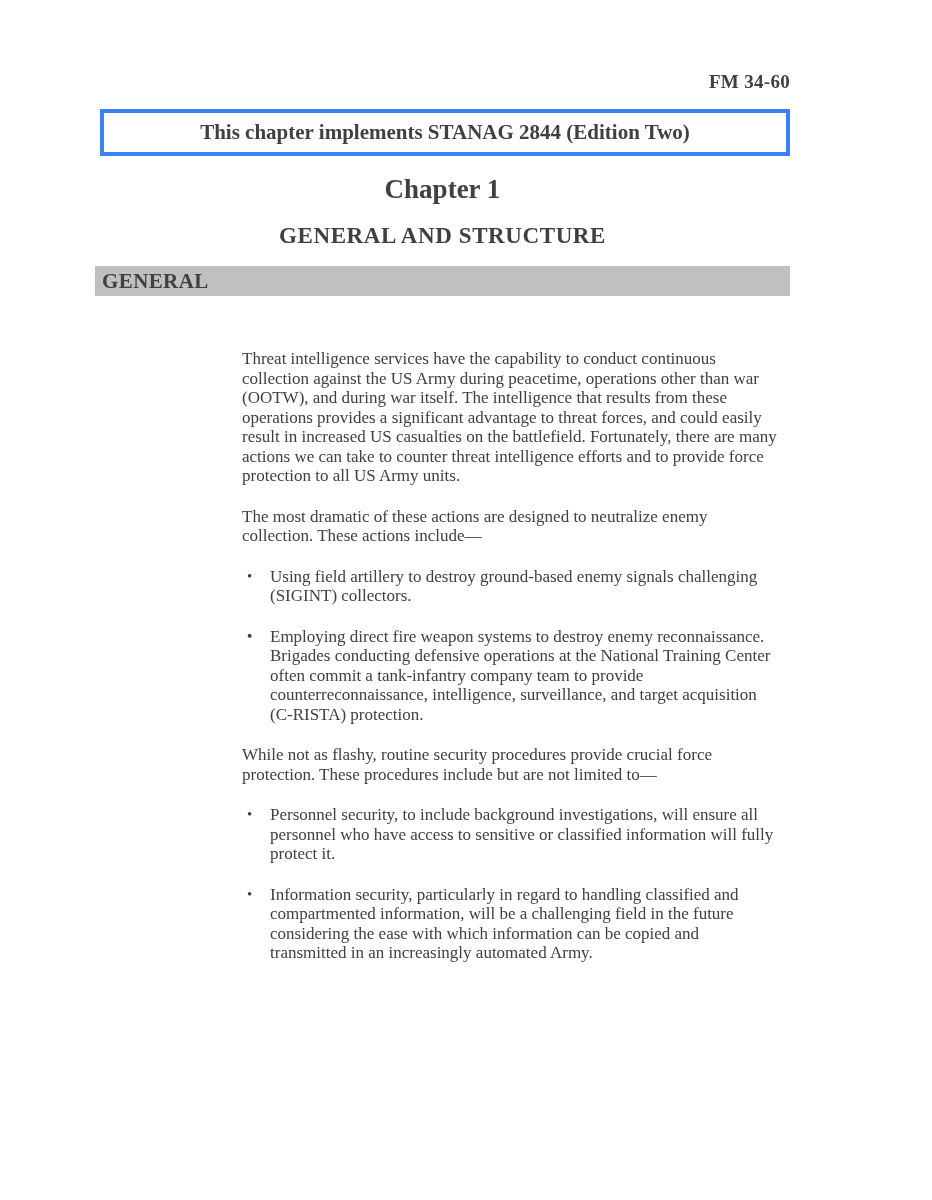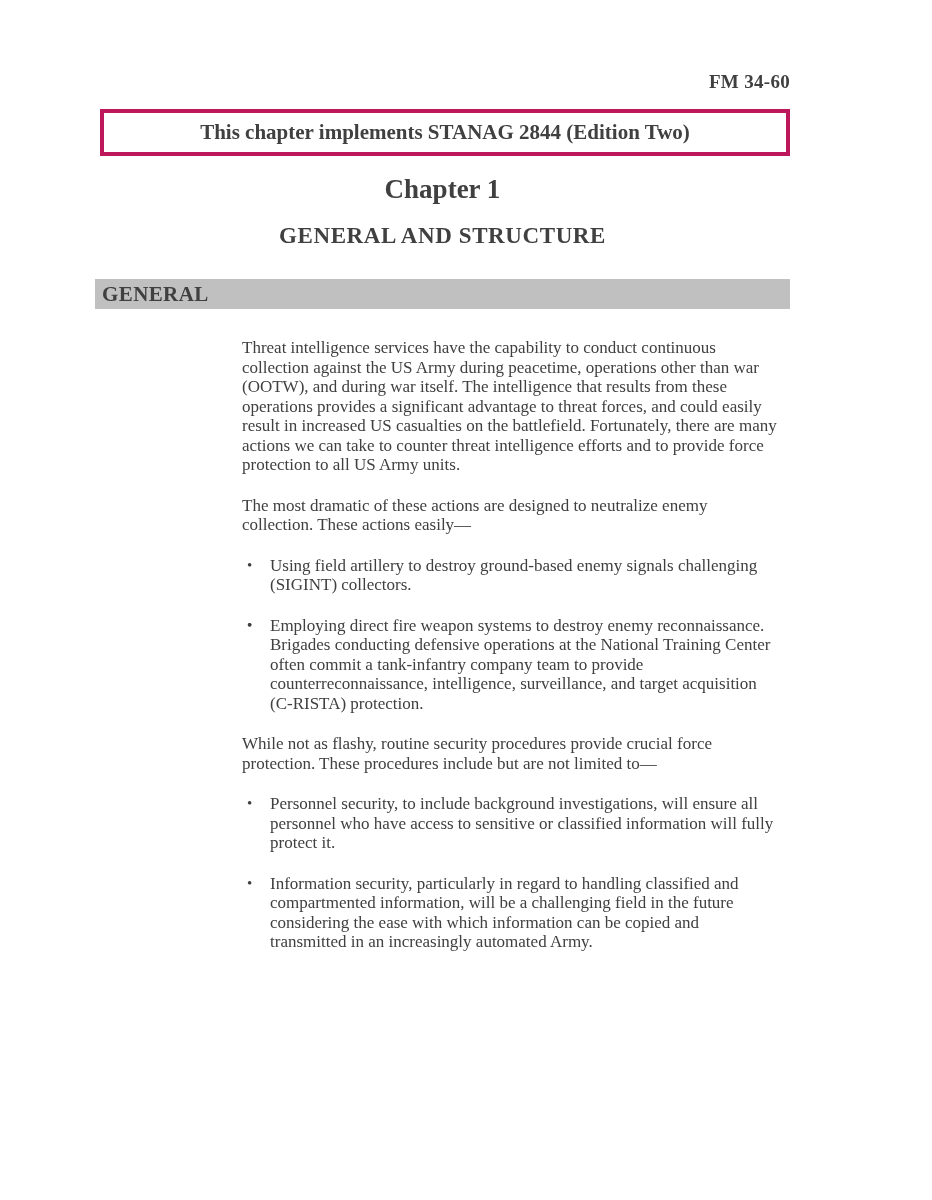--- a/index.html
+++ b/index.html
@@ -25,21 +25,21 @@
     font-size: 19px;
     font-weight: bold;
     letter-spacing: 0.3px;
   }
   .banner {
     position: absolute;
     top: 109px;
     left: 100px;
     width: 690px;
     height: 47px;
-    border: 4px solid #be185d;
+    border: 4px solid #3b82f6;
     box-sizing: border-box;
     display: flex;
     align-items: center;
     justify-content: center;
     font-size: 21px;
     font-weight: bold;
   }
   .chapter-label {
     position: absolute;
     top: 174px;
@@ -54,35 +54,35 @@
     top: 223px;
     left: 95px;
     width: 695px;
     text-align: center;
     font-size: 23px;
     font-weight: bold;
     letter-spacing: 0.6px;
   }
   .section-bar {
     position: absolute;
-    top: 279px;
+    top: 266px;
     left: 95px;
     width: 695px;
     height: 30px;
     box-sizing: border-box;
     padding-left: 7px;
     display: flex;
     align-items: center;
     font-size: 21px;
     font-weight: bold;
     letter-spacing: 0.4px;
   }
   .content {
     position: absolute;
-    top: 338px;
+    top: 349px;
     left: 242px;
     width: 537px;
     font-size: 17px;
     line-height: 19.5px;
   }
   .content p {
     margin: 0 0 21px 0;
     padding: 0;
   }
   .bullet-item {
@@ -122,21 +122,21 @@
   <div class="chapter-title">GENERAL AND STRUCTURE</div>
 
   <div class="section-bar" style="background: rgb(192, 192, 192);">
     <span>GENERAL</span>
   </div>
 
   <div class="content">
 
     <p>Threat intelligence services have the capability to conduct continuous collection against the US Army during peacetime, operations other than war (OOTW), and during war itself. The intelligence that results from these operations provides a significant advantage to threat forces, and could easily result in increased US casualties on the battlefield. Fortunately, there are many actions we can take to counter threat intelligence efforts and to provide force protection to all US Army units.</p>
 
-    <p>The most dramatic of these actions are designed to neutralize enemy collection. These actions easily—</p>
+    <p>The most dramatic of these actions are designed to neutralize enemy collection. These actions include—</p>
 
     <div class="bullet-item">
       <span class="bullet-marker">•</span>
       <span>Using field artillery to destroy ground-based enemy signals challenging (SIGINT) collectors.</span>
     </div>
 
     <div class="bullet-item">
       <span class="bullet-marker">•</span>
     </div>
 

